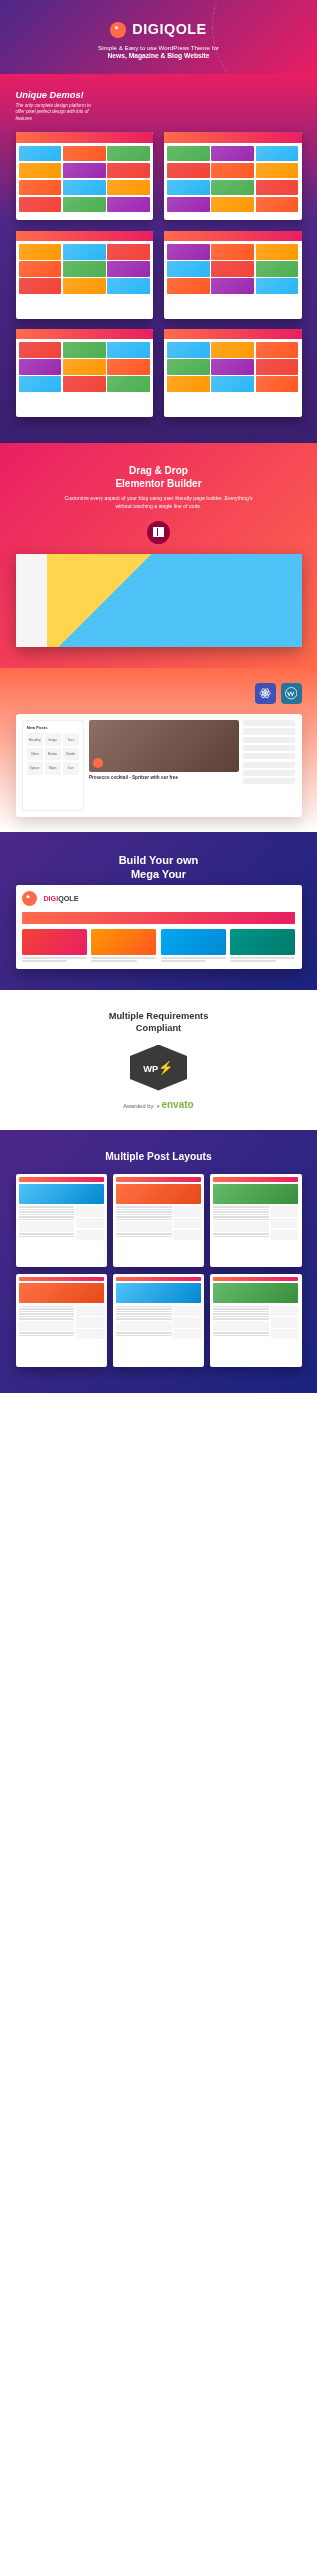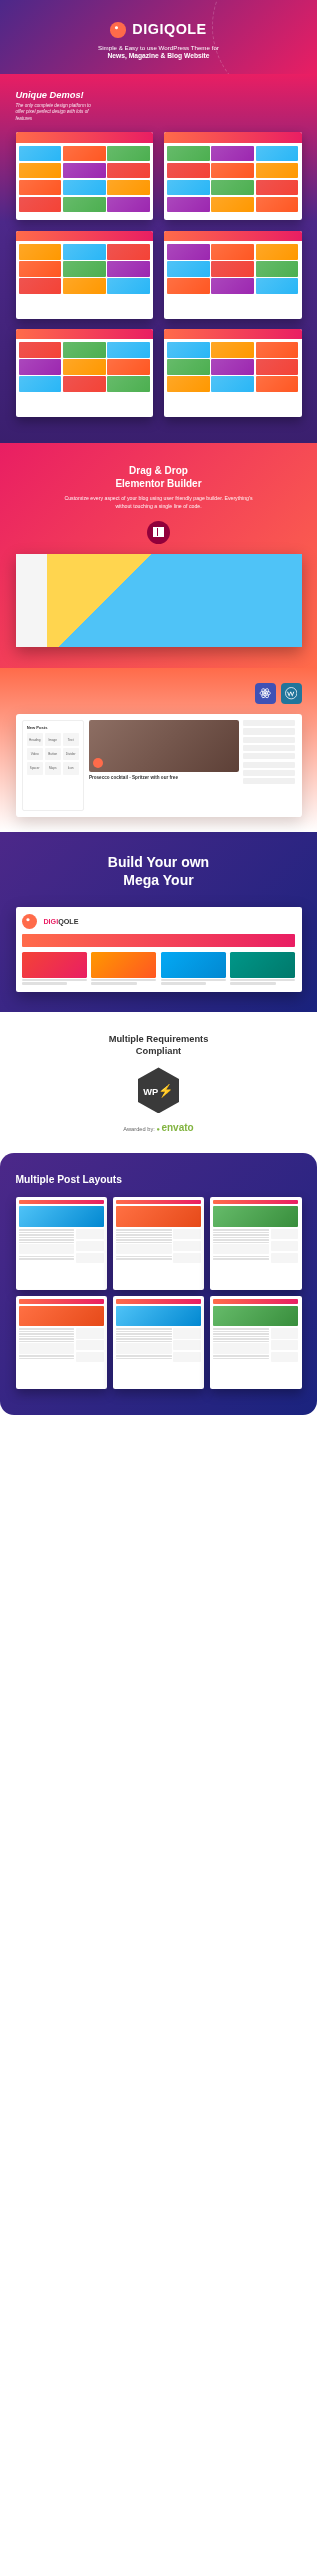--- a/index.html
+++ b/index.html
@@ -86,52 +86,51 @@
 .np-side { width: 52px; }
 .np-side-item { height: 6.2px; background: #f0f0f0; margin-bottom: 2.1px; border-radius: 1px; }
 
 
 .megamenu { 
   background: linear-gradient(135deg, #4c2889 0%, #1a237e 100%); 
   padding: 20.6px 15.5px; 
   text-align: center; 
   color: #fff; 
 }
-.mm-title { font-size: 14px; font-weight: 700; line-height: 1.3; margin-bottom: 18px; }
+.mm-title { font-size: 11px; font-weight: 700; line-height: 1.3; margin-bottom: 3px; }
 .mm-preview { background: #fff; border-radius: 2.1px; padding: 6.2px; box-shadow: 0 5.2px 15.5px rgba(0,0,0,0.3); }
 .mm-logo-bar { display: flex; align-items: center; gap: 4.1px; margin-bottom: 5.2px; }
 .mm-logo { font-size: 7.2px; font-weight: 800; }
 .mm-logo .d1 { color: #e91e63; }
 .mm-logo .d2 { color: #333; }
 .mm-nav { height: 12.4px; background: linear-gradient(90deg, #ff6b4a, #e91e63); border-radius: 1px; margin-bottom: 5.2px; }
 .mm-grid { display: grid; grid-template-columns: repeat(4, 1fr); gap: 4.1px; }
 .mm-card { }
 .mm-card-img { height: 26px; border-radius: 1.5px; margin-bottom: 1.5px; }
 .mm-card-img.c1 { background: linear-gradient(135deg, #f44336, #e91e63); }
 .mm-card-img.c2 { background: linear-gradient(135deg, #ff9800, #ff5722); }
 .mm-card-img.c3 { background: linear-gradient(135deg, #03a9f4, #0288d1); }
 .mm-card-img.c4 { background: linear-gradient(135deg, #009688, #00796b); }
 .mm-card-line { height: 2.1px; background: #e0e0e0; border-radius: 1px; margin-bottom: 1px; }
 
 
 .wpreq { background: #fff; padding: 20.6px 15.5px; text-align: center; }
 .wpreq-title { font-size: 9.3px; font-weight: 700; color: #333; line-height: 1.3; margin-bottom: 10.3px; }
-.wpreq-badge { width: 41px; height: 46px; background: #3a3a3a; margin: 0 auto 8.2px; position: relative; clip-path: polygon(50% 0%, 100% 25%, 100% 75%, 50% 100%, 0% 75%, 0% 25%); display: flex; align-items: center; justify-content: center; }
+.wpreq-badge { width: 57px; height: 46px; background: #3a3a3a; margin: 0 auto 8.2px; position: relative; clip-path: polygon(50% 0%, 100% 25%, 100% 75%, 50% 100%, 0% 75%, 0% 25%); display: flex; align-items: center; justify-content: center; }
 .wpreq-badge-inner { color: #fff; font-weight: 800; font-size: 9.3px; }
 .wpreq-bolt { color: #ffc107; font-size: 12.4px; }
 .wpreq-awarded { font-size: 5.7px; color: #666; }
 .wpreq-envato { color: #82b440; font-weight: 600; font-size: 10px; }
 
 
 .layouts { 
   background: linear-gradient(135deg, #4c2889 0%, #1a237e 100%); 
   padding: 20.6px 15.5px 26px; 
-  text-align: left; 
+  text-align: center; 
   color: #fff; 
-  border-radius: 14px;
 }
 .layouts-title { font-size: 10.3px; font-weight: 700; margin-bottom: 12.4px; }
 .layouts-grid { display: grid; grid-template-columns: repeat(3, 1fr); gap: 6.2px; }
 .layout-card { background: #fff; border-radius: 2.1px; height: 93px; box-shadow: 0 4.1px 10.3px rgba(0,0,0,0.3); padding: 3.1px; }
 .lc-header { height: 4.1px; background: linear-gradient(90deg, #ff6b4a, #e91e63); border-radius: 1px; margin-bottom: 2.1px; }
 .lc-hero { height: 20.6px; background: linear-gradient(135deg, #4fc3f7, #0288d1); border-radius: 1px; margin-bottom: 2.1px; }
 .lc-hero.h2 { background: linear-gradient(135deg, #ff7043, #e64a19); }
 .lc-hero.h3 { background: linear-gradient(135deg, #66bb6a, #388e3c); }
 .lc-body { display: flex; gap: 1.5px; }
 .lc-main { flex: 2; }

